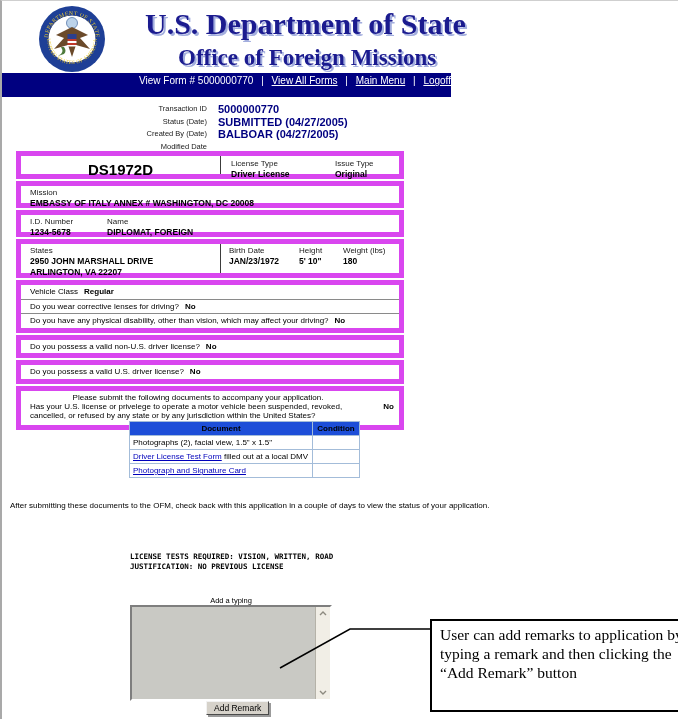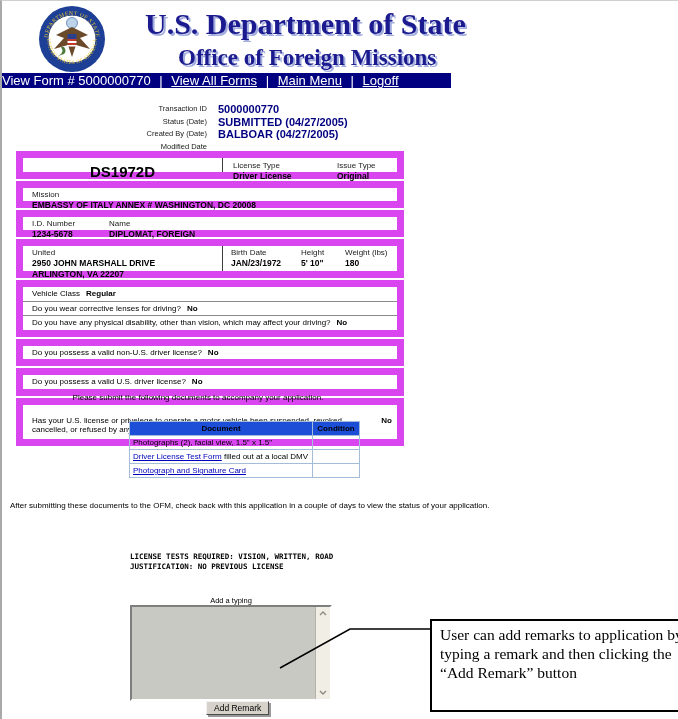--- a/index.html
+++ b/index.html
@@ -16,34 +16,34 @@
     position:absolute; left:143px; top:6px;
     font-family:"Liberation Serif", serif; font-weight:bold; font-size:30px;
     color:#1b1b8f; text-shadow:2px 2px 0 #a3aede; white-space:nowrap;
   }
   .title2 {
     position:absolute; left:176px; top:44px;
     font-family:"Liberation Serif", serif; font-weight:bold; font-size:23px;
     color:#1b1b8f; text-shadow:2px 2px 0 #a3aede; white-space:nowrap;
   }
   .navbar {
-    position:absolute; left:0; top:72px; width:449px; height:15px;
-    background:#000080; color:#fff; font-size:13px; line-height:15px;
-    text-align:left; white-space:nowrap;
+    position:absolute; left:0; top:72px; width:449px; height:24px;
+    background:#000080; color:#fff; font-size:10px; line-height:15px;
+    text-align:right; white-space:nowrap;
   }
   .navbar a { color:#fff; text-decoration:underline; cursor:pointer; }
   .navbar .sep { margin:0 5px; }
   
   .txn { position:absolute; left:0; top:101px; }
   .txn-row { line-height:12px; white-space:nowrap; }
   .txn-label { display:inline-block; width:205px; text-align:right; font-size:7.5px; color:#1a1a1a; vertical-align:middle; }
   .txn-value { display:inline-block; margin-left:11px; font-size:11px; font-weight:bold; color:#000080; vertical-align:middle; }
   
   .formtable { position:absolute; left:14px; top:150px; width:388px; }
-  .fbox { border:7px solid #d946ef; margin-bottom:2px; background:#fff; }
+  .fbox { border:5px solid #d946ef; margin-bottom:2px; background:#fff; }
   .flabel { font-size:8px; color:#1a1a1a; line-height:10px; }
   .fvalue { font-size:8.5px; font-weight:bold; line-height:11px; }
   .rowA { display:flex; height:28px; }
   .rowA .cell-formnum {
     width:200px; border-right:1px solid #3c3c3c;
     font-size:15px; font-weight:bold; text-align:center; line-height:27px;
   }
   .rowA .cell-right { position:relative; flex:1; }
   .colstack { position:absolute; top:3px; }
   .rowB { padding:2px 4px 3px 9px; height:27px; }
@@ -183,21 +183,21 @@
         <div class="fvalue">1234-5678</div>
       </div>
       <div>
         <div class="flabel">Name</div>
         <div class="fvalue">DIPLOMAT, FOREIGN</div>
       </div>
     </div>
 
     <div class="fbox rowD">
       <div class="cell-addr">
-        <div class="flabel">United</div>
+        <div class="flabel">States</div>
         <div class="fvalue">2950 JOHN MARSHALL DRIVE</div>
         <div class="fvalue">ARLINGTON, VA 22207</div>
       </div>
       <div class="cell-right">
         <div class="colstack" style="left:8px; top:2px;">
           <div class="flabel">Birth Date</div>
           <div class="fvalue">JAN/23/1972</div>
         </div>
         <div class="colstack" style="left:78px; top:2px;">
           <div class="flabel">Height</div>

